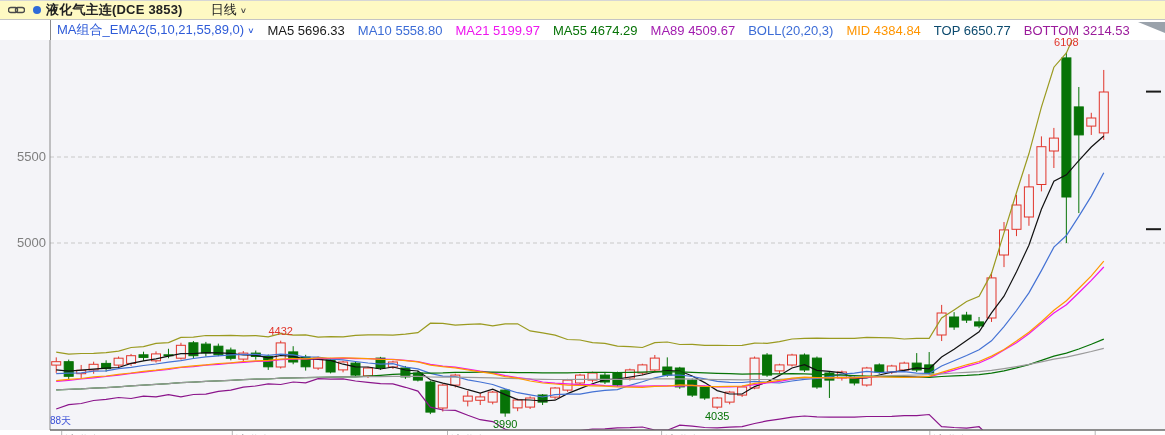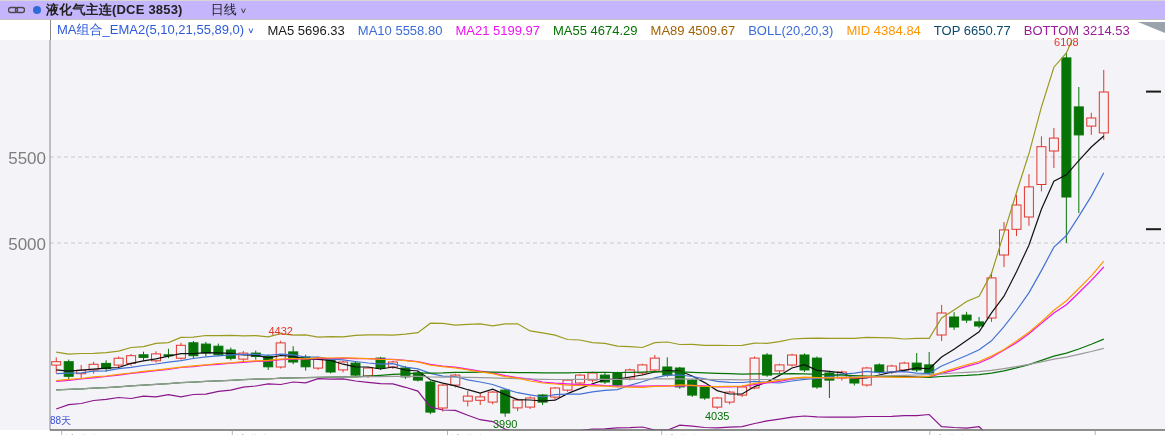--- a/index.html
+++ b/index.html
@@ -1,21 +1,21 @@
 <!DOCTYPE html>
 <html><head>
 <meta charset="utf-8">
 <style>
   * { margin:0; padding:0; box-sizing:border-box; }
   html,body { width:1165px; height:435px; background:#fff; font-family:"Liberation Sans","DejaVu Sans",sans-serif; overflow:hidden; }
   .app { position:relative; width:1165px; height:435px; background:#fff; }
 
   
   .titlebar { position:absolute; left:0; top:0; width:1165px; height:20px;
-    background:#c4b5fd; border-top:1px solid #d6d6d6; border-bottom:1px solid #c4c4c4;
+    background:#fef9c3; border-top:1px solid #d6d6d6; border-bottom:1px solid #c4c4c4;
     display:flex; align-items:center; font-size:13px; color:#222; }
   .link-icon { display:inline-flex; margin-left:8px; margin-right:8px; }
   .inst-dot { width:8px; height:8px; border-radius:50%; margin-right:5px; }
   .inst-title { font-weight:bold; letter-spacing:0.2px; }
   .period-dd { margin-left:28px; display:inline-flex; align-items:center; cursor:pointer; }
   .caret { font-size:10px; color:#444; margin-left:3px; transform:scaleY(0.8); }
 
   
   .chart-wrap { position:absolute; left:0; top:20px; width:1165px; height:415px; background:#fff; }
   .chart-svg { position:absolute; left:0; top:0; }
@@ -26,21 +26,21 @@
   .indicator-bar::before { content:""; position:absolute; left:50px; top:0; width:1px; height:20px; background:#8a8a8a; }
   .ma-dd { margin-left:57px; display:inline-flex; align-items:center; cursor:pointer; }
   .ma-dd .caret { color:#2e5bd8; }
   .leg-item { margin-left:13px; }
 
   
   .corner-fold { position:absolute; right:0; top:2px; width:27px; height:11px;
     background:#9aa2ab; clip-path:polygon(0 0,100% 0,100% 100%); z-index:6; }
 
   
-  .ylab { position:absolute; width:40px; text-align:right; font-size:17px; color:#7e7e7e; z-index:4; }
+  .ylab { position:absolute; width:40px; text-align:right; font-size:13px; color:#7e7e7e; z-index:4; }
   .xlab { position:absolute; font-size:13px; color:#9a9a9a; z-index:4; white-space:nowrap; }
   .left-tag { position:absolute; font-size:10px; color:#3b4fd6; z-index:5; white-space:nowrap; }
   .price-label { position:absolute; font-size:11px; z-index:5; transform:translateX(-50%); white-space:nowrap; }
 </style>
 </head>
 <body>
 
 <div class="app">
 
   <div class="titlebar">
@@ -263,21 +263,21 @@
 
     <div class="indicator-bar">
       <span class="ma-dd">
         <span id="ma-label" style="color: rgb(46, 91, 216);">MA组合_EMA2(5,10,21,55,89,0)</span>
         <span class="caret">∨</span>
       </span>
       <span class="leg-item" style="color: rgb(26, 26, 26);">MA5 5696.33</span>
       <span class="leg-item" style="color: rgb(60, 108, 214);">MA10 5558.80</span>
       <span class="leg-item" style="color: rgb(238, 21, 238);">MA21 5199.97</span>
       <span class="leg-item" style="color: rgb(7, 115, 7);">MA55 4674.29</span>
-      <span class="leg-item" style="color: #a16207;">MA89 4509.67</span>
+      <span class="leg-item" style="color: #a21caf;">MA89 4509.67</span>
       <span class="leg-item" style="color: rgb(60, 108, 214);">BOLL(20,20,3)</span>
       <span class="leg-item" style="color: rgb(255, 149, 0);">MID 4384.84</span>
       <span class="leg-item" style="color: #0c4a6e;">TOP 6650.77</span>
       <span class="leg-item" style="color: rgb(155, 27, 155);">BOTTOM 3214.53</span>
     </div>
 
     <div class="corner-fold"></div>
 
     <div class="ylab" id="ylab0" style="left: 6px; top: 129px;">5500</div>
     <div class="ylab" id="ylab1" style="left: 6px; top: 215px;">5000</div>

